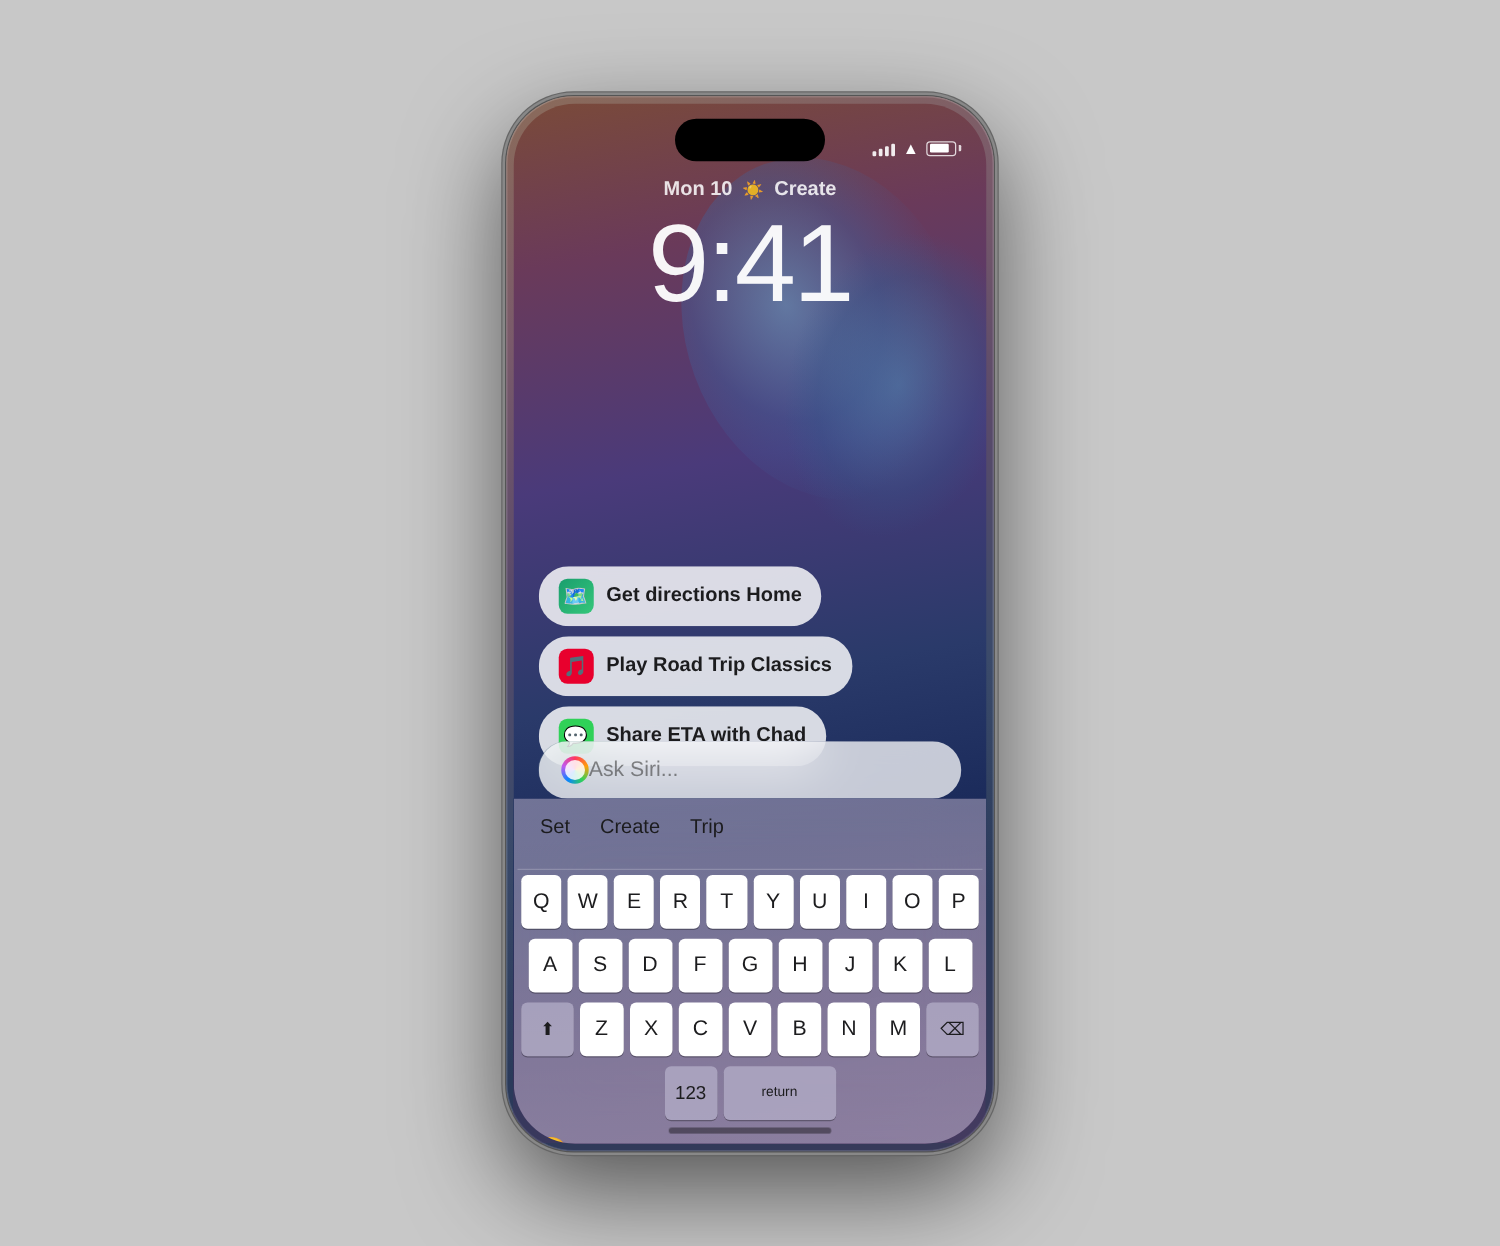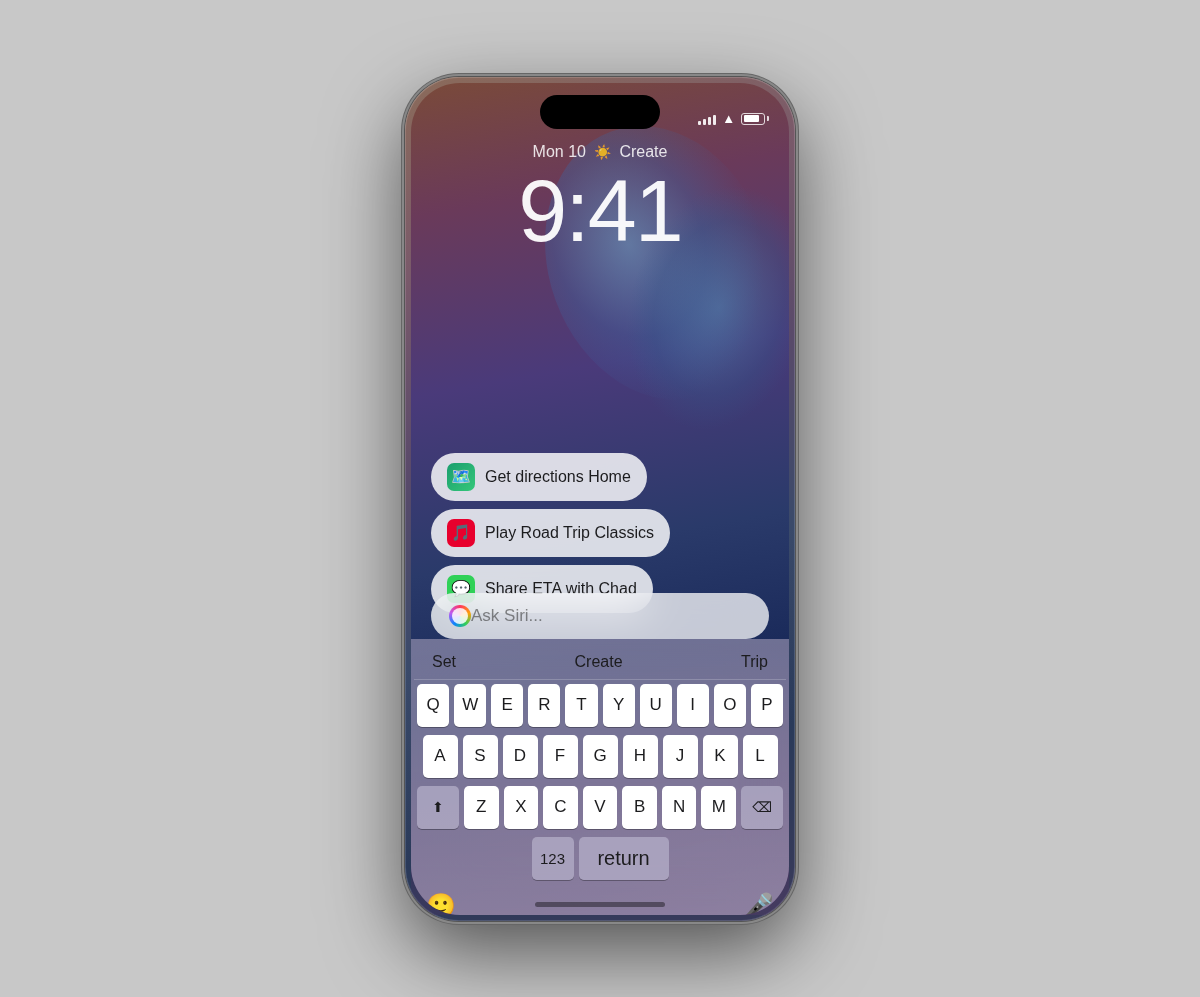--- a/index.html
+++ b/index.html
@@ -150,21 +150,21 @@
     .lock-content {
       position: absolute;
       top: 60px;
       left: 0;
       right: 0;
       text-align: center;
     }
     .lock-date {
       font-size: 16px;
       color: rgba(255,255,255,0.85);
-      font-weight: 400;
+      font-weight: 700;
       margin-bottom: 6px;
       display: flex;
       align-items: center;
       justify-content: center;
       gap: 8px;
     }
     .sun-icon {
       font-size: 14px;
     }
     .lock-time {
@@ -206,21 +206,21 @@
       justify-content: center;
       font-size: 16px;
       flex-shrink: 0;
     }
     .icon-maps { background: linear-gradient(135deg, #1a9e6e, #35c77a); }
     .icon-music { background: #e8002d; }
     .icon-messages { background: #30d158; }
 
     .suggestion-text {
       font-size: 16px;
-      font-weight: 400;
+      font-weight: 700;
       color: #1c1c1e;
       white-space: nowrap;
     }
 
     
     .siri-input-area {
       position: absolute;
       top: 510px;
       left: 20px;
       right: 20px;
@@ -263,22 +263,22 @@
       right: 0;
       bottom: 0;
       background: linear-gradient(180deg, rgba(180,170,195,0.55) 0%, rgba(170,165,190,0.65) 100%);
       backdrop-filter: blur(30px);
       padding: 8px 3px 0;
     }
 
     
     .kb-suggestions {
       display: flex;
-      justify-content: space-between;
-      padding: 2px 6px 4px;
+      justify-content: flex-start;
+      padding: 2px 6px 20px;
       border-bottom: 1px solid rgba(255,255,255,0.2);
     }
     .kb-suggestion {
       font-size: 16px;
       color: #1c1c1e;
       font-weight: 400;
       padding: 4px 12px;
       cursor: pointer;
     }
 
@@ -328,21 +328,21 @@
       font-size: 15px;
     }
     .kb-key.space-key {
       max-width: 180px;
       min-width: 120px;
       font-size: 15px;
     }
     .kb-key.return-key {
       max-width: 90px;
       min-width: 80px;
-      font-size: 20px;
+      font-size: 11px;
     }
 
     
     .kb-bottom-bar {
       display: flex;
       align-items: center;
       justify-content: space-between;
       padding: 4px 12px 8px;
     }
     .kb-emoji {

